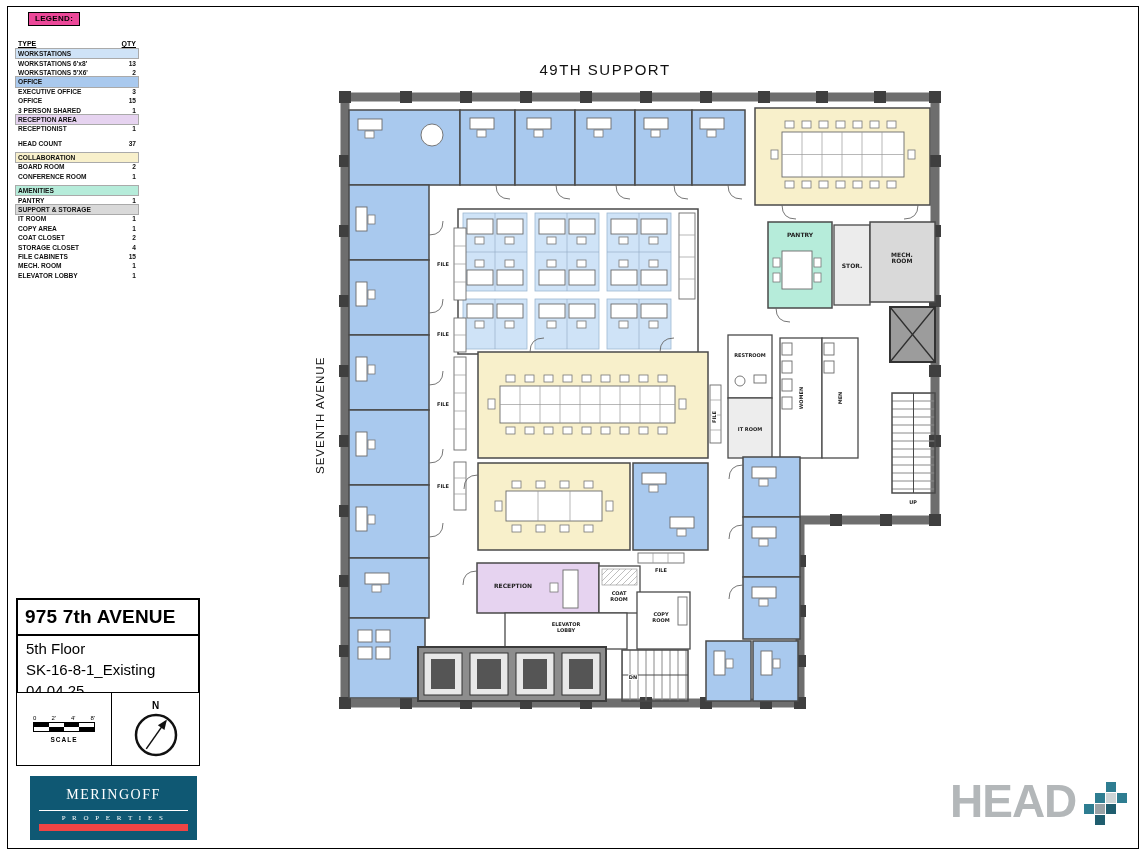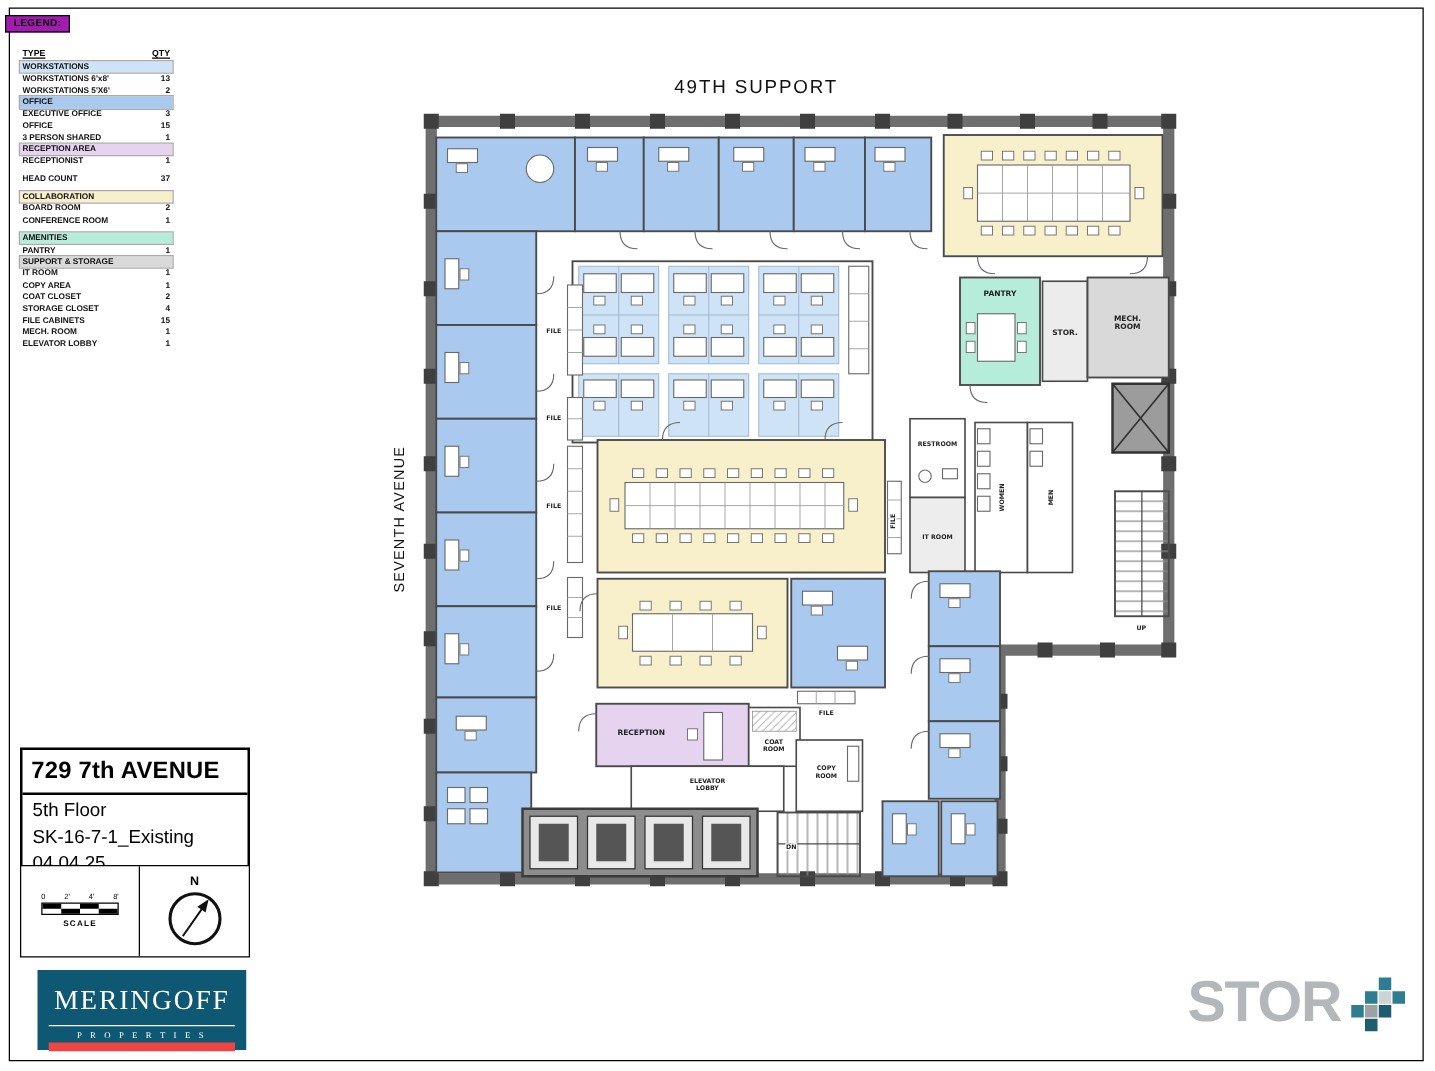--- a/index.html
+++ b/index.html
@@ -1,20 +1,20 @@
 <!DOCTYPE html>
 <html style="--c-workstation: #cfe3f7; --c-office: #a9c9ee; --c-reception: #e6d3f0; --c-collaboration: #f8f0cb; --c-amenities: #b6ecda; --c-support: #d9d9d9; --c-wall: #4a4a4a; --c-logo-bg: #0f5873; --c-mknh-gray: #b3b7b9; --c-mknh-teal: #2e7d91;"><head>
 <meta charset="utf-8">
 <style>
   html,body{margin:0;padding:0;}
   body{width:1148px;height:857px;position:relative;background:#fff;font-family:"Liberation Sans",sans-serif;overflow:hidden;}
   .frame{position:absolute;left:7px;top:6px;width:1132px;height:843px;border:1.5px solid #000;box-sizing:border-box;}
 
   
-  .legend-title{position:absolute;left:4px;top:12px;border:1px solid #000;background:#a21caf;font-size:8px;font-weight:700;padding:1px 6px 2px;letter-spacing:.3px;z-index:3;}
+  .legend-title{position:absolute;left:28px;top:12px;border:1px solid #000;background:#ec4899;font-size:8px;font-weight:700;padding:1px 6px 2px;letter-spacing:.3px;z-index:3;}
   .legend{position:absolute;left:16px;top:40px;width:122px;z-index:3;}
   .legend-head{display:flex;justify-content:space-between;font-size:7px;font-weight:700;margin-bottom:2px;padding:0 2px;}
   .legend-head span{text-decoration:underline;}
   .lrow{display:flex;justify-content:space-between;align-items:center;height:9.4px;font-size:6.6px;font-weight:700;padding:0 2px;color:#111;}
   .lrow.header{outline:.5px solid #aaa;}
   .lrow.spacer{height:5px;}
   .ltxt{white-space:nowrap;}
   .lqty{text-align:right;}
 
   
@@ -53,21 +53,21 @@
   .scalewrap{width:52%;display:flex;flex-direction:column;align-items:center;justify-content:center;border-right:1px solid #000;}
   .ticks{display:flex;width:62px;justify-content:space-between;font-size:6px;margin-bottom:1px;}
   .bar{position:relative;width:60px;height:8px;border:.5px solid #000;}
   .bar i{position:absolute;background:#000;}
   .scale-label{font-size:6.5px;letter-spacing:1px;margin-top:4px;font-weight:700;}
   .northwrap{width:48%;display:flex;flex-direction:column;align-items:center;justify-content:center;}
   .north-n{font-size:10px;font-weight:700;}
 
   
   .meringoff{position:absolute;left:30px;top:776px;width:167px;height:64px;background:var(--c-logo-bg);box-sizing:border-box;text-align:center;padding-top:11px;z-index:3;}
-  .mg1{color:#fff;font-family:"Liberation Serif",serif;font-size:22px;letter-spacing:1.5px;}
+  .mg1{color:#fff;font-family:"Liberation Serif",serif;font-size:14px;letter-spacing:1.5px;}
   .mg2{margin:7px 9px 0;border-top:1px solid #fff;border-bottom:7px solid #ef4444;color:#fff;font-family:"Liberation Serif",serif;font-size:7px;letter-spacing:2.5px;padding:2.5px 0;}
   .mknh{position:absolute;left:950px;top:776px;display:flex;align-items:center;z-index:3;}
   .mknh-text{font-size:46px;font-weight:600;color:#b3b7b9;letter-spacing:-1px;line-height:1;}
   .mknh-grid{display:grid;grid-template-columns:repeat(4,10px);grid-auto-rows:10px;gap:1px;margin-left:8px;margin-top:6px;}
   .pxt{background:var(--c-mknh-teal);}
   .pxd{background:#1f5d6e;}
   .pxg{background:#9aa2a6;}
   .pxl{background:#ccd4d6;}
   .pxe{background:transparent;}
 </style>
@@ -551,23 +551,23 @@
       <path class="doorarc" d="M330,267 Q330,253 344,253"></path>
     <path class="doorarc" d="M148,390 Q134,390 134,404"></path>
       <path class="doorarc" d="M147,486 Q133,486 133,500"></path>
     <path class="doorarc" d="M413,380 Q399,380 399,394"></path>
       <path class="doorarc" d="M413,440 Q399,440 399,454"></path>
     <path class="doorarc" d="M413,500 Q399,500 399,514"></path>
   </g>
 </svg>
 
 <div class="tblock">
-  <div class="tb-address">729 7th AVENUE</div>
+  <div class="tb-address">975 7th AVENUE</div>
   <div class="tb-line">5th Floor</div>
-  <div class="tb-line">SK-16-7-1_Existing</div>
+  <div class="tb-line">SK-16-8-1_Existing</div>
   <div class="tb-line tb-date">04.04.25</div>
 </div>
 
 <div class="snbox">
   <div class="scalewrap">
     <div class="ticks">
       <span>0</span>
       <span>2'</span>
       <span>4'</span>
       <span>8'</span>
@@ -591,21 +591,21 @@
     </svg>
   </div>
 </div>
 
 <div class="meringoff">
   <div class="mg1">MERINGOFF</div>
   <div class="mg2">P R O P E R T I E S</div>
 </div>
 
 <div class="mknh">
-  <div class="mknh-text">STOR</div>
+  <div class="mknh-text">HEAD</div>
   <div class="mknh-grid">
     <div class="pxe"></div>
       <div class="pxe"></div>
       <div class="pxt"></div>
       <div class="pxe"></div>
     <div class="pxe"></div>
       <div class="pxt"></div>
       <div class="pxl"></div>
       <div class="pxt"></div>
     <div class="pxt"></div>

